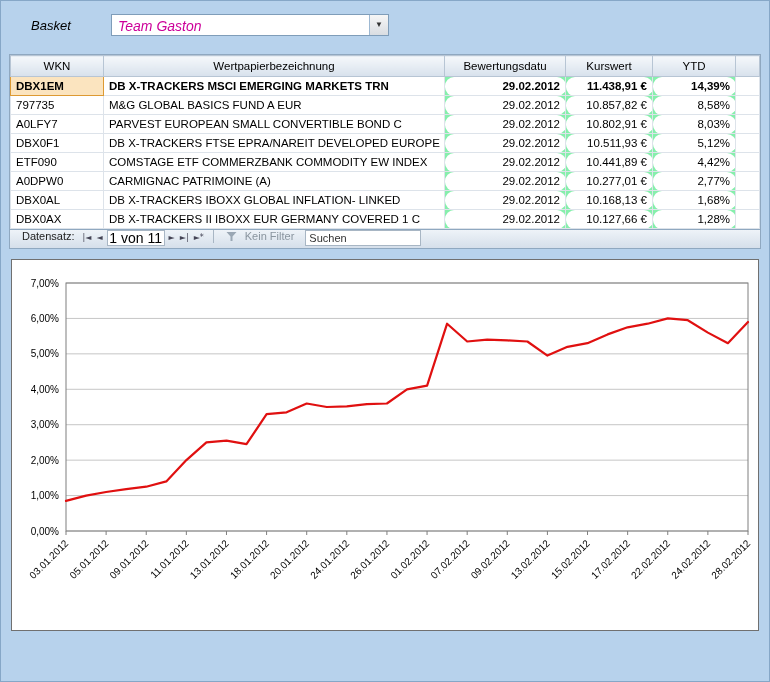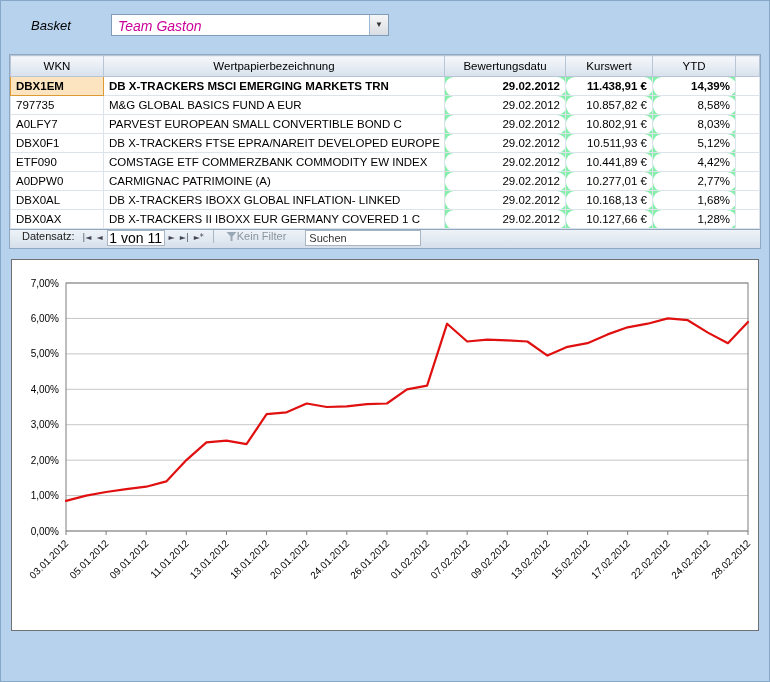--- a/index.html
+++ b/index.html
@@ -48,22 +48,22 @@
     padding: 0 12px; gap: 3px;
   }
   .nav-label { margin-right: 4px; }
   .nav-btn {
     appearance: none; background: transparent; border: none; padding: 0 1px;
     font-size: 8px; color: #445; height: 15px; line-height: 15px; cursor: default;
     font-family: "DejaVu Sans", sans-serif;
   }
   .nav-pos { width: 56px; height: 14px; font-size: 14px; border: 1px solid #a8b6c4; text-align: center; padding: 0; font-family: "Liberation Sans", sans-serif; }
   .nav-sep { width: 1px; height: 13px; background: #a8b6c4; margin: 0 5px; }
-  .filter-btn { appearance: none; background: transparent; border: none; display: flex; align-items: center; gap: 0; font-size: 11px; color: #8a959f; padding: 0 4px; }
-  .search-input { width: 108px; height: 14px; font-size: 11px; border: 1px solid #a8b6c4; padding: 0 3px; color: #333; margin-left: 12px; font-family: "Liberation Sans", sans-serif; }
+  .filter-btn { appearance: none; background: transparent; border: none; display: flex; align-items: center; gap: 8px; font-size: 11px; color: #8a959f; padding: 0 4px; }
+  .search-input { width: 108px; height: 14px; font-size: 11px; border: 1px solid #a8b6c4; padding: 0 3px; color: #333; margin-left: 4px; font-family: "Liberation Sans", sans-serif; }
 
   
   .chart-panel { margin: 10px 10px 0 10px; height: 372px; box-sizing: border-box; background: #fff; border: 1px solid #707070; }
   .stats-row { display: flex; justify-content: space-between; font-size: 13.5px; color: #000; padding: 8px 30px 0 285px; height: 18px; }
   .stat { white-space: nowrap; }
   .stat .lab { margin-right: 9px; }
   svg.chart { display: block; }
   svg text { font-family: "Liberation Sans", sans-serif; }
 </style>
 </head>

